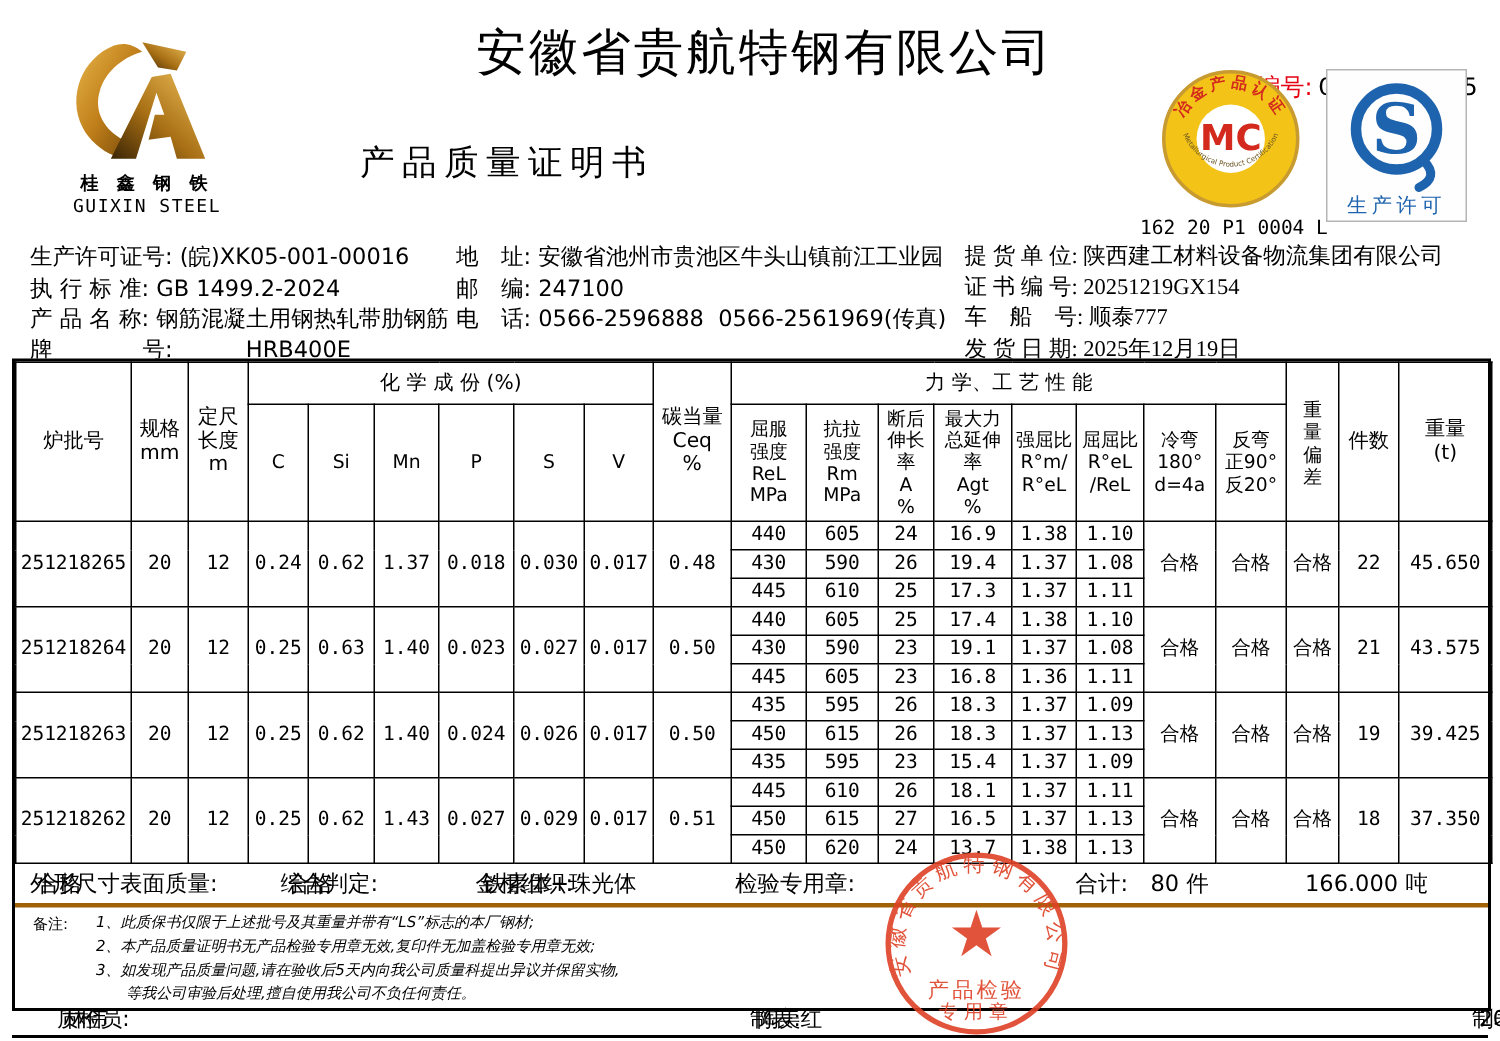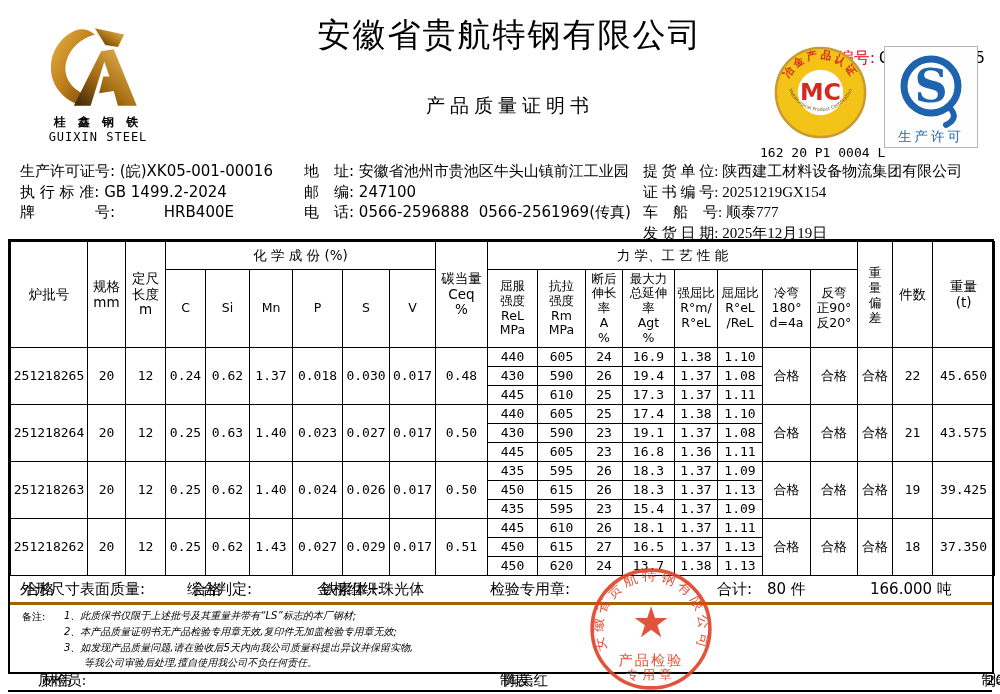--- a/index.html
+++ b/index.html
@@ -4,22 +4,22 @@
 <style>
   html,body{margin:0;padding:0;background:#fff;}
   .page{position:relative;width:1000px;height:694px;background:#fff;color:#000;
         font-family:"DejaVu Sans","Liberation Sans",sans-serif;overflow:hidden;}
   
   .logo{position:absolute;top:24px;left:36px;width:124px;text-align:center;}
   .logo-cn{font-size:12px;font-weight:bold;letter-spacing:4px;line-height:15px;margin-top:1px;}
   .logo-en{font-size:12px;font-family:"DejaVu Sans Mono",monospace;letter-spacing:1px;line-height:14px;}
   .company{position:absolute;top:13px;left:240px;width:540px;text-align:center;
            font-family:"DejaVu Serif","Liberation Serif",serif;font-size:33px;letter-spacing:2px;white-space:nowrap;}
-  .doc-title{position:absolute;top:93px;left:240px;width:540px;text-align:center;
-           font-family:"DejaVu Serif","Liberation Serif",serif;font-size:19px;letter-spacing:5px;white-space:nowrap;}
+  .doc-title{position:absolute;top:93px;left:240px;width:540px;text-align:left;
+           font-family:"DejaVu Serif","Liberation Serif",serif;font-size:23px;letter-spacing:5px;white-space:nowrap;}
   .serial{position:absolute;top:29px;right:15px;font-size:16px;white-space:pre;font-family:"DejaVu Sans Mono",monospace;}
   .serial .lab{color:#e60012;font-family:"DejaVu Sans",sans-serif;margin-right:4px;}
   .mc{position:absolute;top:45px;left:760px;width:120px;text-align:center;}
   .mc-code{font-size:13px;margin-top:1px;white-space:pre;font-family:"DejaVu Sans Mono",monospace;}
   .qs{position:absolute;top:46px;left:884px;width:94px;height:102px;}
   
   .info{position:absolute;top:161px;left:0;width:1000px;font-size:15px;}
   .info-col{position:absolute;top:0;}
   .col-a{left:20px;} .col-b{left:304px;} .col-c{left:643px;font-family:Liberation Serif, serif;}
   .info-row{height:20.5px;line-height:20.5px;white-space:pre;}
@@ -115,20 +115,21 @@
       <path d="M 65,61 Q 76,72 62,79" fill="none" stroke="#1e63ae" stroke-width="6" stroke-linecap="round"></path>
       <text x="47" y="56" font-size="46" font-weight="bold" font-family="'DejaVu Serif',serif" fill="#1e63ae" text-anchor="middle">S</text>
       <text x="47" y="95" font-size="13.5" letter-spacing="3" fill="#1e63ae" text-anchor="middle">生产许可</text>
     </svg>
   </div>
 
   <div class="info">
     <div class="info-col col-a">
       <div class="info-row"><span>生产许可证号:</span> <span>(皖)XK05-001-00016</span></div>
       <div class="info-row"><span>执 行 标 准:</span> <span>GB 1499.2-2024</span></div>
+      <div class="info-row"><span>产 品 名 称:</span> <span>钢筋混凝土用钢热轧带肋钢筋</span></div>
       <div class="info-row"><span>牌　　　　号:</span> <span class="val-indent">HRB400E</span></div>
     </div>
     <div class="info-col col-b">
       <div class="info-row"><span>地　址:</span> <span>安徽省池州市贵池区牛头山镇前江工业园</span></div>
       <div class="info-row"><span>邮　编:</span> <span>247100</span></div>
       <div class="info-row"><span>电　话:</span> <span>0566-2596888  0566-2561969(传真)</span></div>
     </div>
     <div class="info-col col-c">
       <div class="info-row"><span>提 货 单 位:</span> <span>陕西建工材料设备物流集团有限公司</span></div>
       <div class="info-row"><span>证 书 编 号:</span> <span>20251219GX154</span></div>

